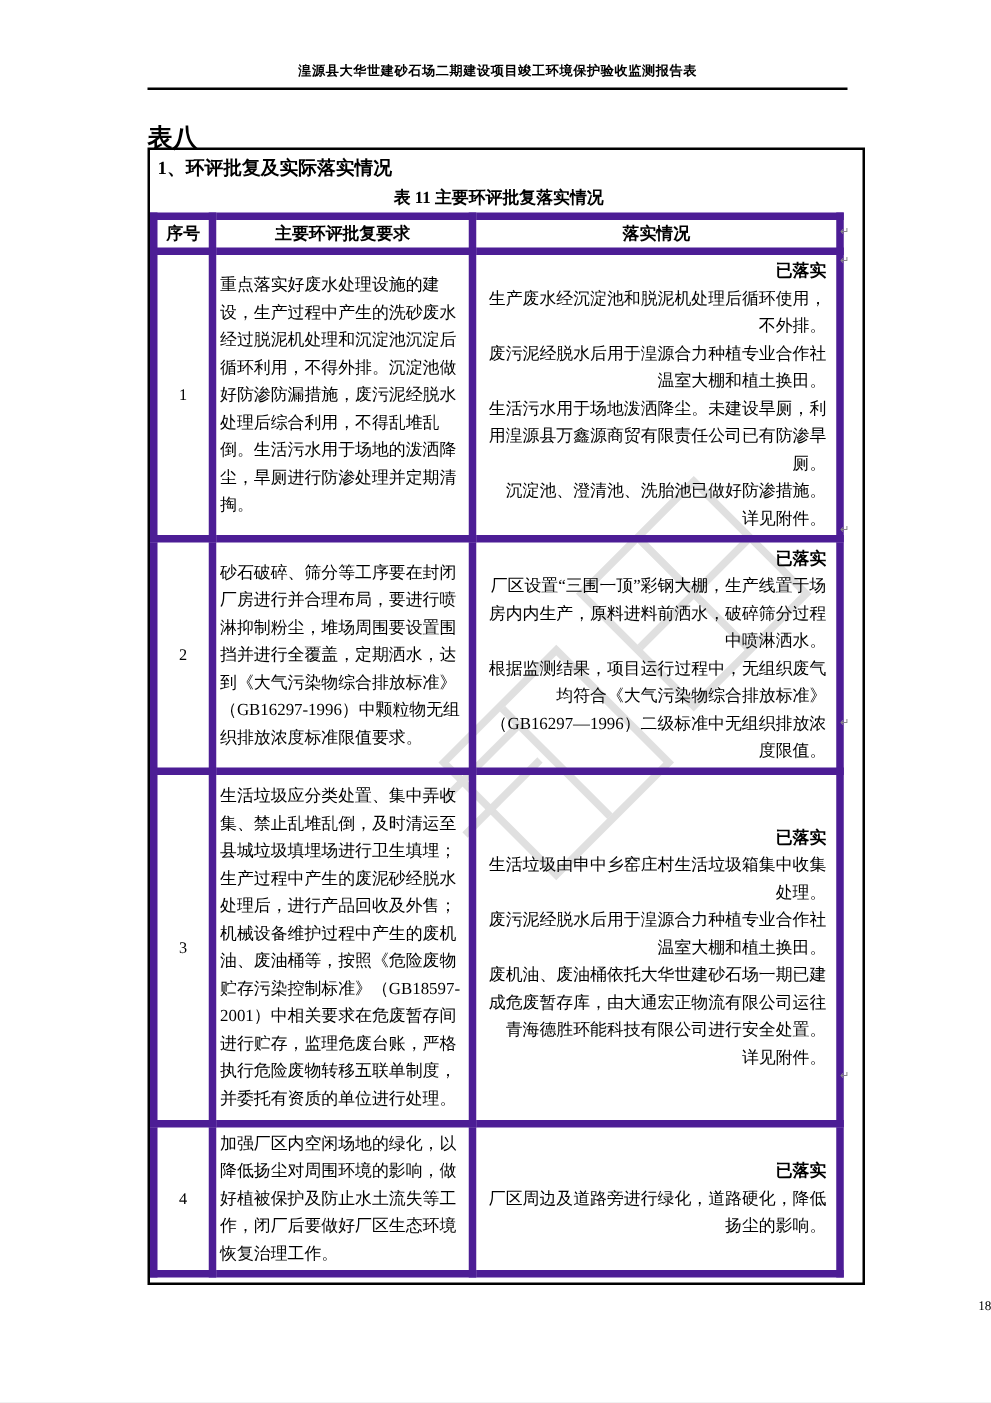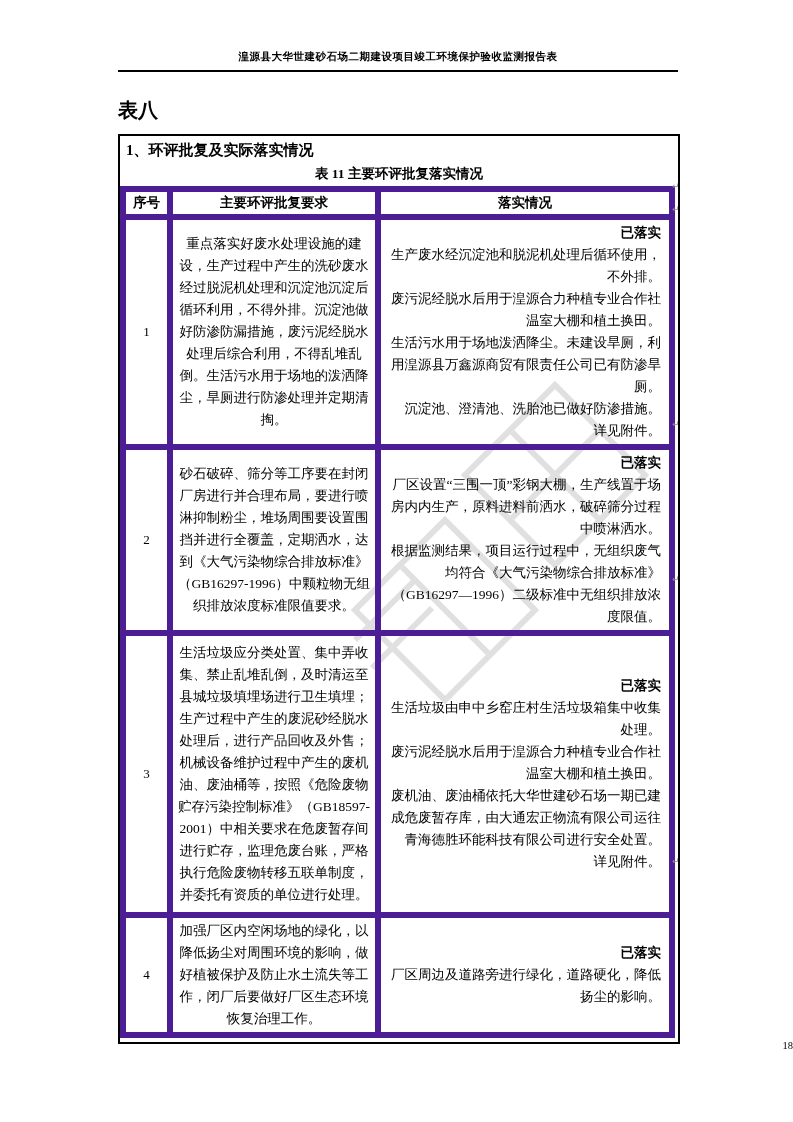--- a/index.html
+++ b/index.html
@@ -20,23 +20,23 @@
   .doc-header-rule{
     position:absolute;top:70px;left:118px;width:560px;
     border-bottom:2px solid #000;
   }
   .table-label{
     position:absolute;top:97px;left:118px;
     font-size:20px;font-weight:bold;
   }
   
   .section-box{
-    position:absolute;top:134px;left:118px;width:558px;
+    position:absolute;top:118px;left:118px;width:558px;
     border:2px solid #000;
-    padding:0 0 4px 0;
+    padding:0 12px 4px 0;
   }
   .section-title{
     padding:5px 0 0 6px;height:24px;
     font-size:15px;font-weight:bold;
   }
   .table-caption{
     height:21px;text-align:center;
     font-size:13.5px;font-weight:bold;
   }
   
@@ -51,21 +51,21 @@
   table.main th,table.main td{
     border:6px solid #4c1d95;
     vertical-align:middle;
     font-weight:normal;
   }
   table.main th{
     height:20px;text-align:center;font-weight:bold;font-size:13.5px;
   }
   td.no{text-align:center;font-size:13px;}
   td.req{
-    text-align:center;line-height:22px;padding:2px 3px;
+    line-height:22px;padding:2px 3px;
   }
   td.status{
     text-align:right;line-height:22px;padding:2px 8px 2px 6px;
   }
   .status-title{font-weight:bold;}
   .status-body{white-space:pre-line;}
   tr.r1{height:218px;} tr.r1 td.status{vertical-align:top;}
   tr.r2{height:155px;}
   tr.r3{height:282px;}
   tr.r4{height:107px;}

